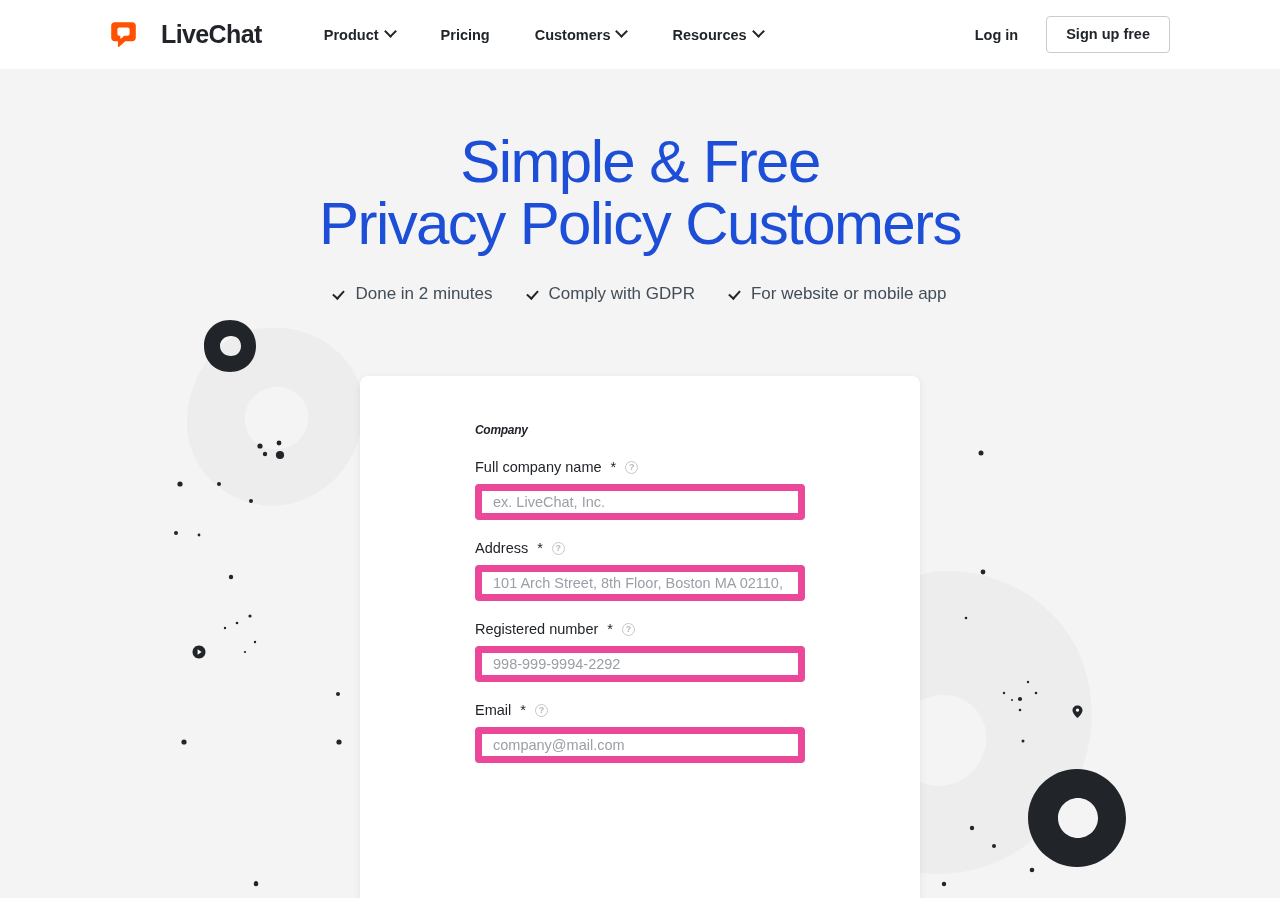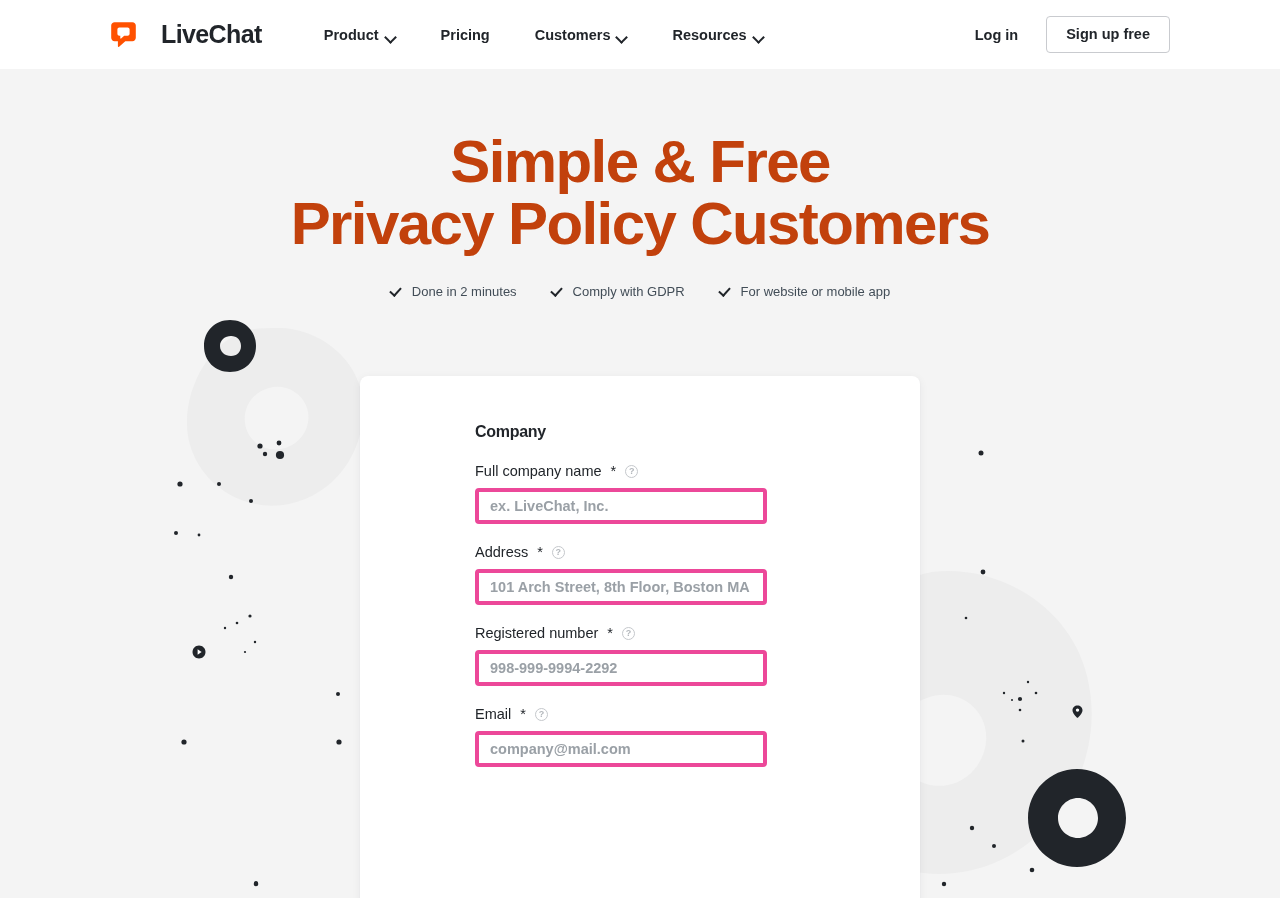--- a/index.html
+++ b/index.html
@@ -44,21 +44,21 @@
   .brand-name {
     font-size: 25px;
     font-weight: 800;
     letter-spacing: -0.6px;
     color: #21252a;
     line-height: 1;
   }
 
   .nav { display: flex; align-items: center; gap: 0; }
   .nav-item {
-    display: flex; align-items: flex-end; gap: 7px;
+    display: flex; align-items: flex-start; gap: 7px;
     font-size: 14.5px;
     font-weight: 700;
     color: #21252a;
     cursor: pointer;
     padding: 6px 0;
     margin-right: 45px;
     white-space: nowrap;
   }
   .nav-item:last-child { margin-right: 0; }
   .chev {
@@ -109,39 +109,39 @@
   .hero {
     position: relative;
     z-index: 20;
     padding-top: 62px;
     text-align: center;
   }
   .hero h1 {
     margin: 0 auto;
     font-size: 60px;
     line-height: 62px;
-    font-weight: 700;
+    font-weight: 400;
     letter-spacing: -1.6px;
-    color: #c2410c;
+    color: #1d4ed8;
     max-width: 900px;
   }
   .hero h1 .l2 { display: block; }
 
   .features {
     margin-top: 29px;
     display: flex;
     justify-content: center;
     align-items: center;
     gap: 34px;
   }
   .feature {
     display: flex;
     align-items: center;
     gap: 9px;
-    font-size: 13px;
+    font-size: 17px;
     color: #424d57;
     white-space: nowrap;
   }
   .check {
     width: 13px; height: 13px;
     position: relative;
     display: inline-block;
     flex: none;
   }
   .check::after {
@@ -163,25 +163,26 @@
     top: 376px;
     width: 560px;
     min-height: 560px;
     background: #ffffff;
     border-radius: 8px;
     box-shadow: 0 2px 10px rgba(21,37,55,0.06), 0 1px 2px rgba(21,37,55,0.05);
     padding: 47px 115px 0 115px;
     z-index: 30;
   }
   .section-title {
-    font-size: 16px;
+    font-size: 12px;
     font-weight: 800;
     letter-spacing: -0.3px;
     color: #21252a;
     margin: 0 0 22px 0;
+    font-style: italic;
   }
   .section-title.second { margin-top: 38px; margin-bottom: 0; }
 
   .field { margin-bottom: 20px; }
   .field-label {
     display: flex;
     align-items: center;
     gap: 9px;
     font-size: 14.5px;
     color: #21252a;
@@ -197,34 +198,33 @@
     line-height: 11px;
     text-align: center;
     font-weight: 700;
     display: inline-block;
     flex: none;
     cursor: pointer;
     font-family: "Liberation Sans", sans-serif;
   }
   .text-input {
     display: block;
-    width: 292px;
+    width: 330px;
     height: 36px;
     padding: 0 11px;
     font-family: inherit;
     font-size: 14.5px;
     color: #21252a;
     background: #ffffff;
-    border: 4px solid #ec4899;
+    border: 7px solid #ec4899;
     border-radius: 4px;
     outline: none;
     overflow: hidden;
     white-space: nowrap;
     text-overflow: clip;
-    font-weight: bold;
   }
   .text-input::placeholder { color: #9aa0a6; }
 </style>
 </head>
 <body>
 
 <div class="page">
 
   <div class="header">
 

